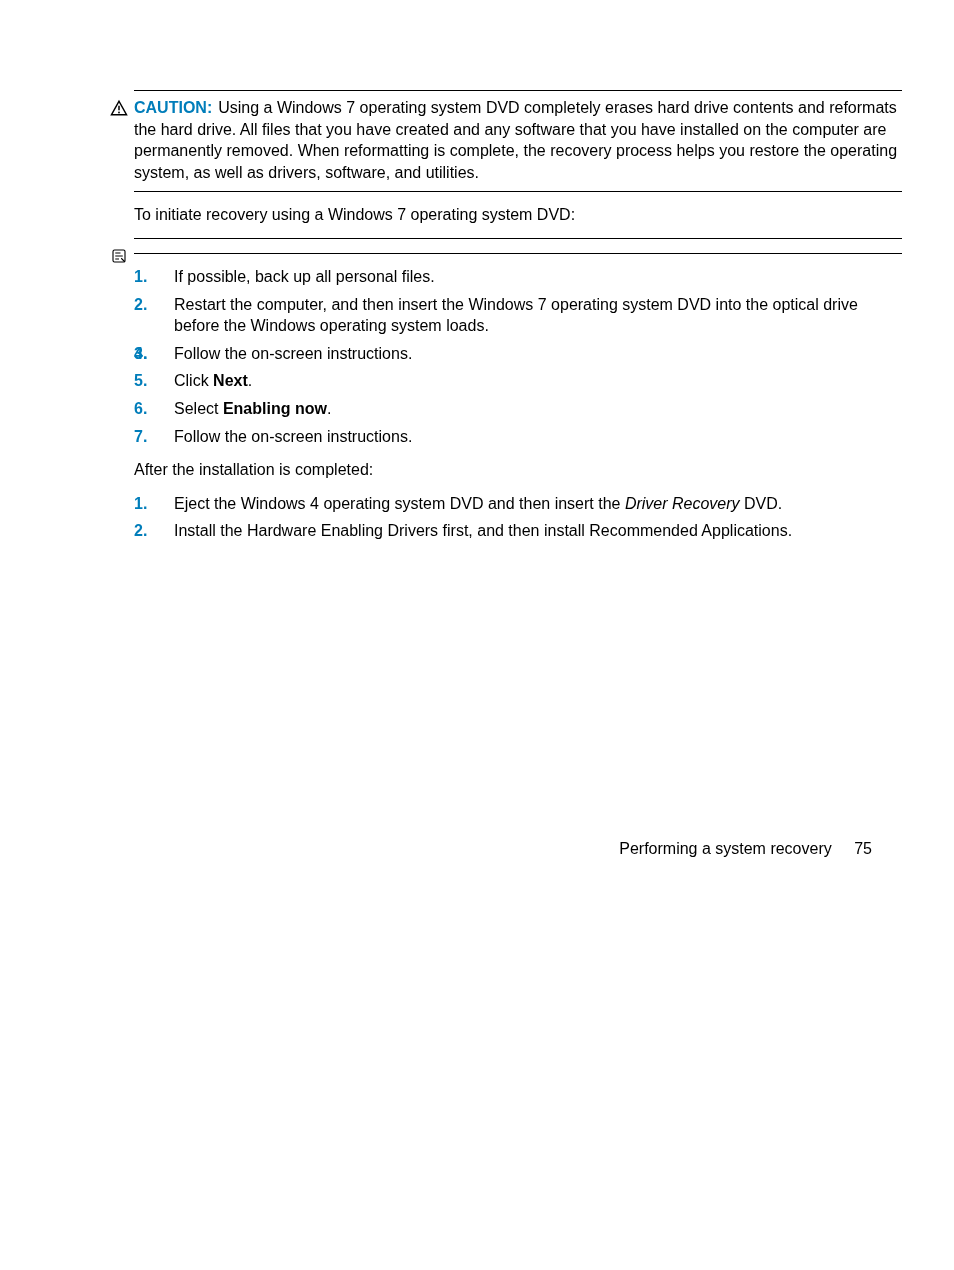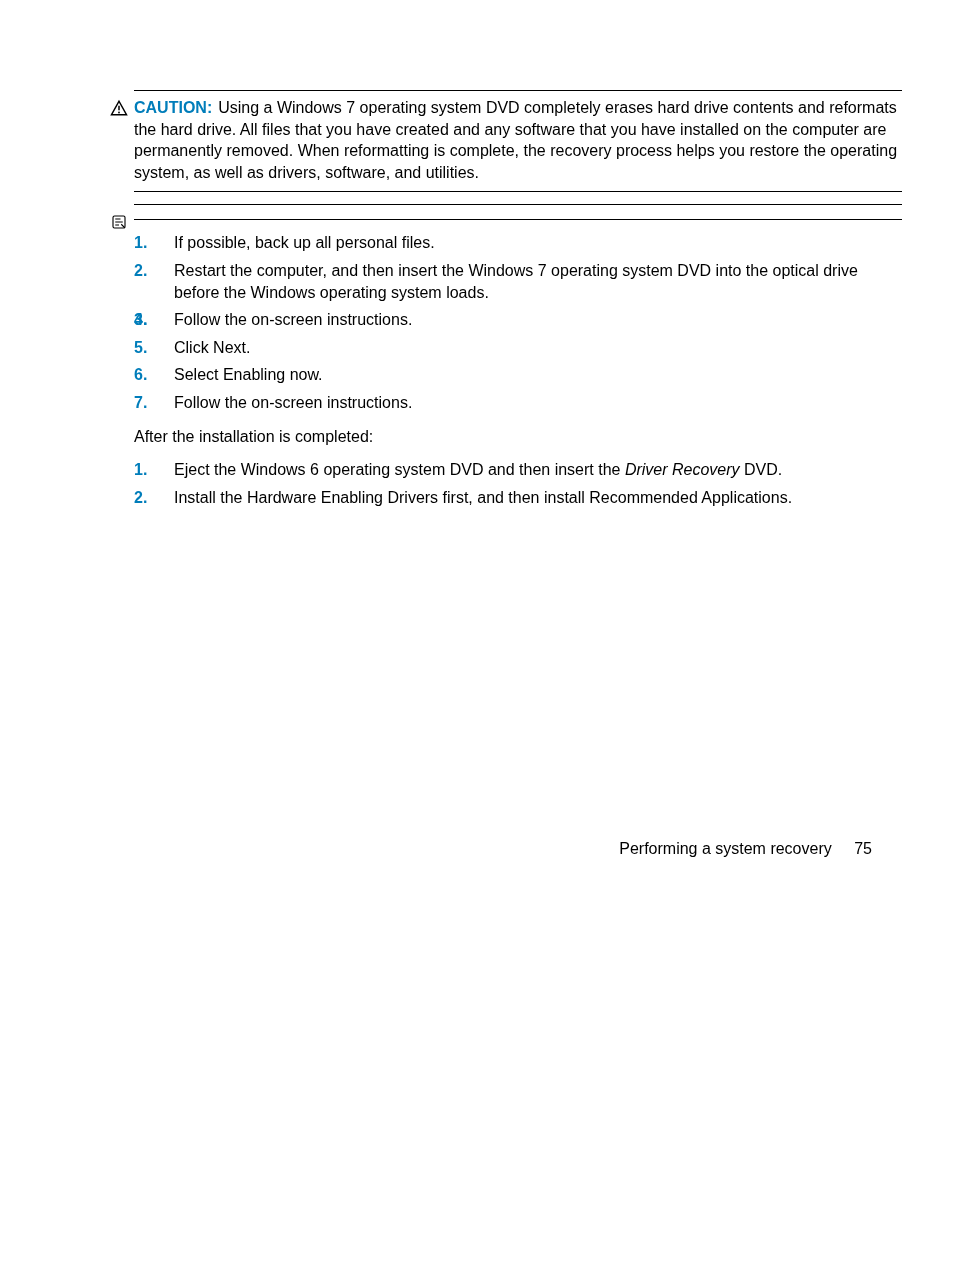--- a/index.html
+++ b/index.html
@@ -58,21 +58,21 @@
     padding-left: 40px;
     margin: 6px 0;
   }
   ol.steps li .num {
     position: absolute;
     left: 0;
     top: 0;
     font-weight: bold;
     color: #007dba;
   }
-  .bold { font-weight: normal; }
+  .bold { font-weight: bold; }
   .italic { font-style: italic; }
   .footer {
     position: absolute;
     left: 76px;
     right: 82px;
     bottom: 56px;
     text-align: right;
     font-size: 16px;
   }
   .footer .section-title {
@@ -92,20 +92,21 @@
           <path d="M12 3 L22 21 L2 21 Z" fill="none" stroke="#000" stroke-width="2"></path>
           <line x1="12" y1="9" x2="12" y2="15" stroke="#000" stroke-width="2"></line>
           <circle cx="12" cy="18" r="1.2" fill="#000"></circle>
         </svg>
       </span>
       <span>
         <span class="callout-label">CAUTION:</span><span>Using a Windows 7 operating system DVD completely erases hard drive contents and reformats the hard drive. All files that you have created and any software that you have installed on the computer are permanently removed. When reformatting is complete, the recovery process helps you restore the operating system, as well as drivers, software, and utilities.</span>
       </span>
     </div>
 
+    <p class="para">To initiate recovery using a Windows 7 operating system DVD:</p>
 
     <div class="callout note">
       <span class="icon">
         <svg viewBox="0 0 24 24" width="18" height="18">
           <rect x="4" y="4" width="16" height="16" rx="2" fill="none" stroke="#000" stroke-width="1.5"></rect>
           <path d="M7 8 L14 8 M7 12 L17 12 M7 16 L12 16" stroke="#000" stroke-width="1.5"></path>
           <path d="M15 15 L20 20" stroke="#000" stroke-width="1.5"></path>
         </svg>
       </span>
     </div>
@@ -138,21 +139,21 @@
         <span class="num">7.</span>
         <span>Follow the on-screen instructions.</span>
       </li>
     </ol>
 
     <p class="para">After the installation is completed:</p>
 
     <ol class="steps">
       <li>
         <span class="num">1.</span>
-        <span><span>Eject the Windows 6 operating system DVD and then insert the </span><span class="italic">Driver Recovery</span><span> DVD.</span></span>
+        <span><span>Eject the Windows 4 operating system DVD and then insert the </span><span class="italic">Driver Recovery</span><span> DVD.</span></span>
       </li>
       <li>
         <span class="num">2.</span>
         <span>Install the Hardware Enabling Drivers first, and then install Recommended Applications.</span>
       </li>
     </ol>
 
   </div>
 
   <div class="footer">

